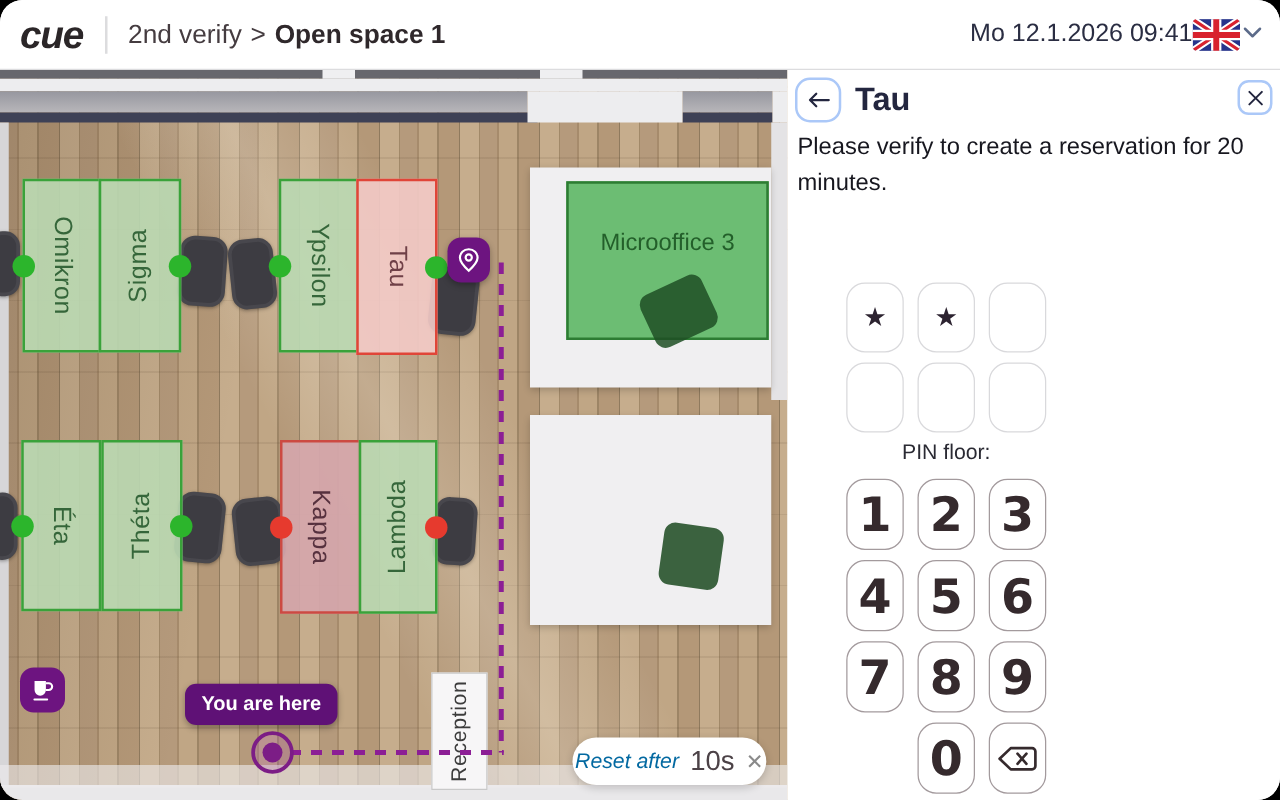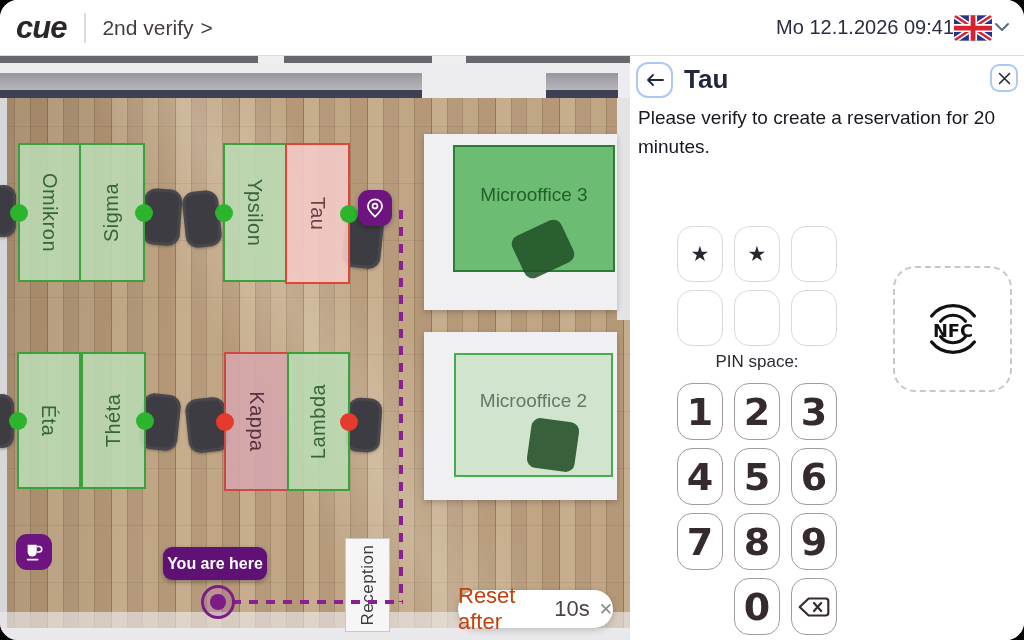--- a/index.html
+++ b/index.html
@@ -70,26 +70,26 @@
   .room-label{font-size:19px;position:relative;top:-14px;}
   .room1 .room-label{color:#235f2a;}
   .room2 .room-label{color:#64786a;}
 
   
   .pin-badge{left:358px;top:134px;width:34px;height:36px;border-radius:11px;background:#6d1480;display:flex;align-items:center;justify-content:center;box-shadow:0 2px 5px rgba(0,0,0,0.3);z-index:6;}
   .dash-v{left:399px;top:154px;width:4px;height:392px;background:repeating-linear-gradient(180deg,#8c1e95 0 9px,rgba(0,0,0,0) 9px 17px);z-index:5;}
   .dash-h{left:232px;top:544px;width:171px;height:4px;background:repeating-linear-gradient(90deg,#8c1e95 0 9px,rgba(0,0,0,0) 9px 17px);z-index:5;}
   .marker{left:201px;top:529px;width:34px;height:34px;border:3px solid #7c1d86;border-radius:50%;background:rgba(170,90,180,0.25);display:flex;align-items:center;justify-content:center;z-index:6;}
   .marker-core{width:16px;height:16px;border-radius:50%;background:#7c1d86;}
-  .yah{left:163px;top:491px;width:104px;height:33px;border-radius:9px;background:#5f1176;color:#fff;font-size:16px;font-weight:700;display:flex;align-items:center;justify-content:center;z-index:6;box-shadow:0 2px 5px rgba(0,0,0,0.3);}
+  .yah{left:148px;top:491px;width:122px;height:33px;border-radius:9px;background:#5f1176;color:#fff;font-size:16px;font-weight:700;display:flex;align-items:center;justify-content:center;z-index:6;box-shadow:0 2px 5px rgba(0,0,0,0.3);}
   .reception{left:345px;top:482px;width:45px;height:94px;background:#f7f6f7;border:1px solid #c9c9c9;display:flex;align-items:center;justify-content:center;z-index:4;}
   .reception span{transform:rotate(-90deg);font-size:17px;color:#3c3c3c;letter-spacing:.5px;white-space:nowrap;}
   .coffee-btn{left:16px;top:478px;width:36px;height:36px;border-radius:11px;background:#6d1480;display:flex;align-items:center;justify-content:center;z-index:6;cursor:pointer;}
   .reset-pill{left:458px;top:534px;width:155px;height:38px;border-radius:19px;background:#fff;box-shadow:0 2px 7px rgba(0,0,0,0.20);display:flex;align-items:center;justify-content:center;gap:9px;z-index:7;cursor:pointer;}
-  .reset-pill .rlabel{font-size:22px;color:#c2410c;}
+  .reset-pill .rlabel{font-size:17px;color:#0369a1;font-style:italic;}
   .reset-pill .rcount{font-size:22px;color:#4c4247;}
   .reset-pill .rx{font-size:17px;color:#8a8a8a;}
   .copybar{left:0;top:556px;width:630px;height:18px;background:rgba(238,236,238,0.62);z-index:3;}
   .copytext{position:absolute;left:12px;top:556px;height:18px;line-height:18px;font-size:12.5px;color:#46423f;z-index:4;}
 
   
   .panel{position:absolute;left:630px;top:56px;width:394px;height:584px;background:#fff;}
   .panel .p-abs{position:absolute;box-sizing:border-box;}
   .back-btn{left:6px;top:6px;width:37px;height:36px;border:2px solid #abc8f8;border-radius:12px;background:#fff;display:flex;align-items:center;justify-content:center;cursor:pointer;}
   .panel-title{left:54px;top:8px;font-size:26px;font-weight:800;color:#23263f;}
@@ -107,20 +107,21 @@
 <body>
 
 <div class="app">
 
   <div class="header">
     <div class="logo">cue</div>
     <div class="hdr-divider"></div>
     <div class="breadcrumb">
       <span>2nd verify</span>
       <span>&gt;</span>
+      <span class="room">Open space 1</span>
     </div>
     <div class="hdr-right">
       <span class="datetime">Mo 12.1.2026 09:41</span>
       <span class="flag">
         <svg width="38" height="26" viewBox="0 0 60 40">
           <rect width="60" height="40" fill="#27348b"></rect>
           <path d="M0,0 L60,40 M60,0 L0,40" stroke="#ffffff" stroke-width="9"></path>
           <path d="M0,0 L60,40 M60,0 L0,40" stroke="#d8222e" stroke-width="4"></path>
           <path d="M30,0 V40 M0,20 H60" stroke="#ffffff" stroke-width="13"></path>
           <path d="M30,0 V40 M0,20 H60" stroke="#d8222e" stroke-width="7.5"></path>
@@ -158,23 +159,20 @@
     <div class="chair" style="left:141px;top:338px;width:38px;height:56px;transform:rotate(6deg);"></div>
     <div class="chair" style="left:187px;top:342px;width:40px;height:54px;transform:rotate(-6deg);"></div>
     <div class="chair" style="left:347px;top:342px;width:34px;height:54px;transform:rotate(4deg);"></div>
 
     <div class="room-box" style="left:424px;top:78px;width:193px;height:176px;"></div>
     <div class="room-box" style="left:424px;top:276px;width:193px;height:168px;"></div>
     <div class="room-overlay room1" style="left:453px;top:89px;width:162px;height:127px;">
       <span class="room-label">Microoffice 3</span>
     </div>
     <div class="room-chair" style="left:516px;top:170px;width:54px;height:46px;background:#1e4f24;opacity:.85;transform:rotate(-25deg);"></div>
-    <div class="room-overlay room2" style="left:454px;top:297px;width:159px;height:124px;">
-      <span class="room-label">Microoffice 2</span>
-    </div>
     <div class="room-chair" style="left:529px;top:364px;width:48px;height:50px;background:#27522b;opacity:.9;transform:rotate(8deg);"></div>
 
     <div class="desk desk-free" style="left:18px;top:87px;width:59px;height:135px;">
       <span class="desk-label rot-down">Omikron</span>
       <span class="dot dot-green dot-left"></span>
     </div>
     <div class="desk desk-free" style="left:79px;top:87px;width:62px;height:135px;">
       <span class="desk-label rot-up">Sigma</span>
       <span class="dot dot-green dot-right"></span>
     </div>
@@ -253,21 +251,21 @@
     <div class="p-abs message">Please verify to create a reservation for 20 minutes.</div>
 
     <div class="p-abs pin-grid">
       <div class="pin-box">★</div>
       <div class="pin-box">★</div>
       <div class="pin-box"></div>
       <div class="pin-box"></div>
       <div class="pin-box"></div>
       <div class="pin-box"></div>
     </div>
-    <div class="p-abs pin-label">PIN space:</div>
+    <div class="p-abs pin-label">PIN floor:</div>
 
     <div class="p-abs keypad">
       <div class="key">1</div>
       <div class="key">2</div>
       <div class="key">3</div>
       <div class="key">4</div>
       <div class="key">5</div>
       <div class="key">6</div>
       <div class="key">7</div>
       <div class="key">8</div>
@@ -275,24 +273,15 @@
       <div class="key key-empty"></div>
       <div class="key">0</div>
       <div class="key">
         <svg width="34" height="24" viewBox="0 0 38 26">
           <path d="M13 3.5 h19 a3 3 0 0 1 3 3 v13 a3 3 0 0 1 -3 3 h-19 l-10 -9.5 Z" fill="none" stroke="#352a2d" stroke-width="2.4" stroke-linejoin="round"></path>
           <path d="M19 8.5 l8 9 M27 8.5 l-8 9" fill="none" stroke="#352a2d" stroke-width="2.4" stroke-linecap="round"></path>
         </svg>
       </div>
     </div>
 
-    <div class="p-abs nfc-btn">
-      <svg width="76" height="76" viewBox="0 0 64 64">
-        <path d="M14 21 A 23 23 0 0 1 50 21" fill="none" stroke="#111111" stroke-width="2.8" stroke-linecap="round"></path>
-        <path d="M21.5 25.5 A 13.5 13.5 0 0 1 42.5 25.5" fill="none" stroke="#111111" stroke-width="2.6" stroke-linecap="round"></path>
-        <text x="32" y="38.5" text-anchor="middle" font-family="DejaVu Sans, sans-serif" font-size="15" font-weight="700" fill="#111111">NFC</text>
-        <path d="M14 43 A 23 23 0 0 0 50 43" fill="none" stroke="#111111" stroke-width="2.8" stroke-linecap="round"></path>
-        <path d="M21.5 38.5 A 13.5 13.5 0 0 0 42.5 38.5" fill="none" stroke="#111111" stroke-width="2.6" stroke-linecap="round"></path>
-      </svg>
-    </div>
   </div>
 
 </div>
 
 </body></html>

